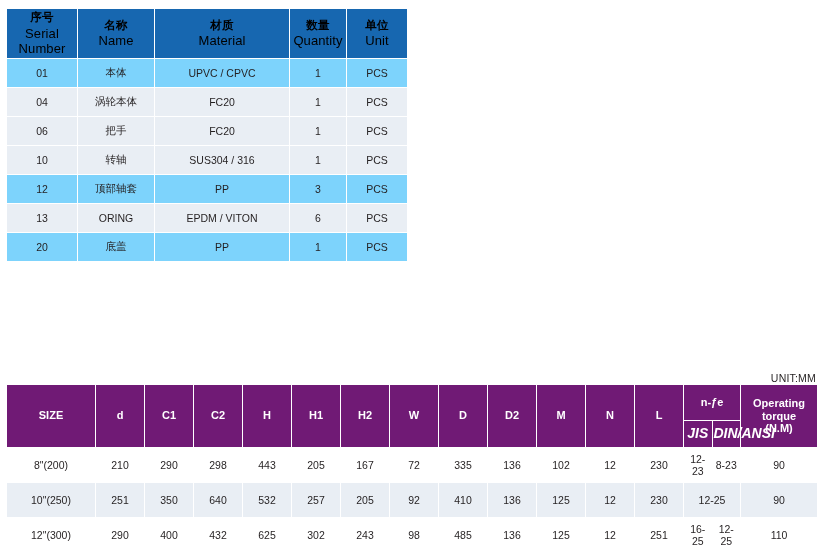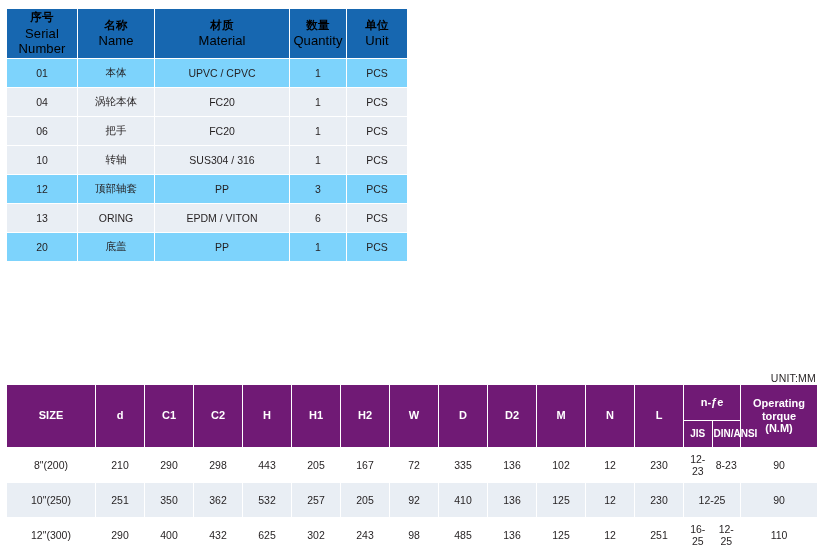--- a/index.html
+++ b/index.html
@@ -101,22 +101,23 @@
   }
   table.sizes thead th {
     background: #701a75;
     color: #ffffff;
     font-size: 11px;
     font-weight: bold;
     padding: 2px 1px;
     line-height: 1.2;
   }
   table.sizes thead th.sub {
-    font-size: 10px;
+    font-size: 14px;
     height: 22px;
+    font-style: italic;
   }
   table.sizes thead th.tall { height: 58px; }
   table.sizes thead th.grp { height: 30px; }
   table.sizes tbody td {
     height: 32px;
     font-size: 10.5px;
     color: #231f20;
   }
   table.sizes tbody tr.s-odd td { background: #ffffff; }
   table.sizes tbody tr.s-even td { background: #e9eef4; }
@@ -262,21 +263,21 @@
         <td>12</td>
         <td>230</td>
         <td>12-23</td>
         <td>8-23</td>
         <td>90</td>
       </tr>
       <tr class="s-even">
         <td>10"(250)</td>
         <td>251</td>
         <td>350</td>
-        <td>362</td>
+        <td>640</td>
         <td>532</td>
         <td>257</td>
         <td>205</td>
         <td>92</td>
         <td>410</td>
         <td>136</td>
         <td>125</td>
         <td>12</td>
         <td>230</td>
         <td colspan="2">12-25</td>

